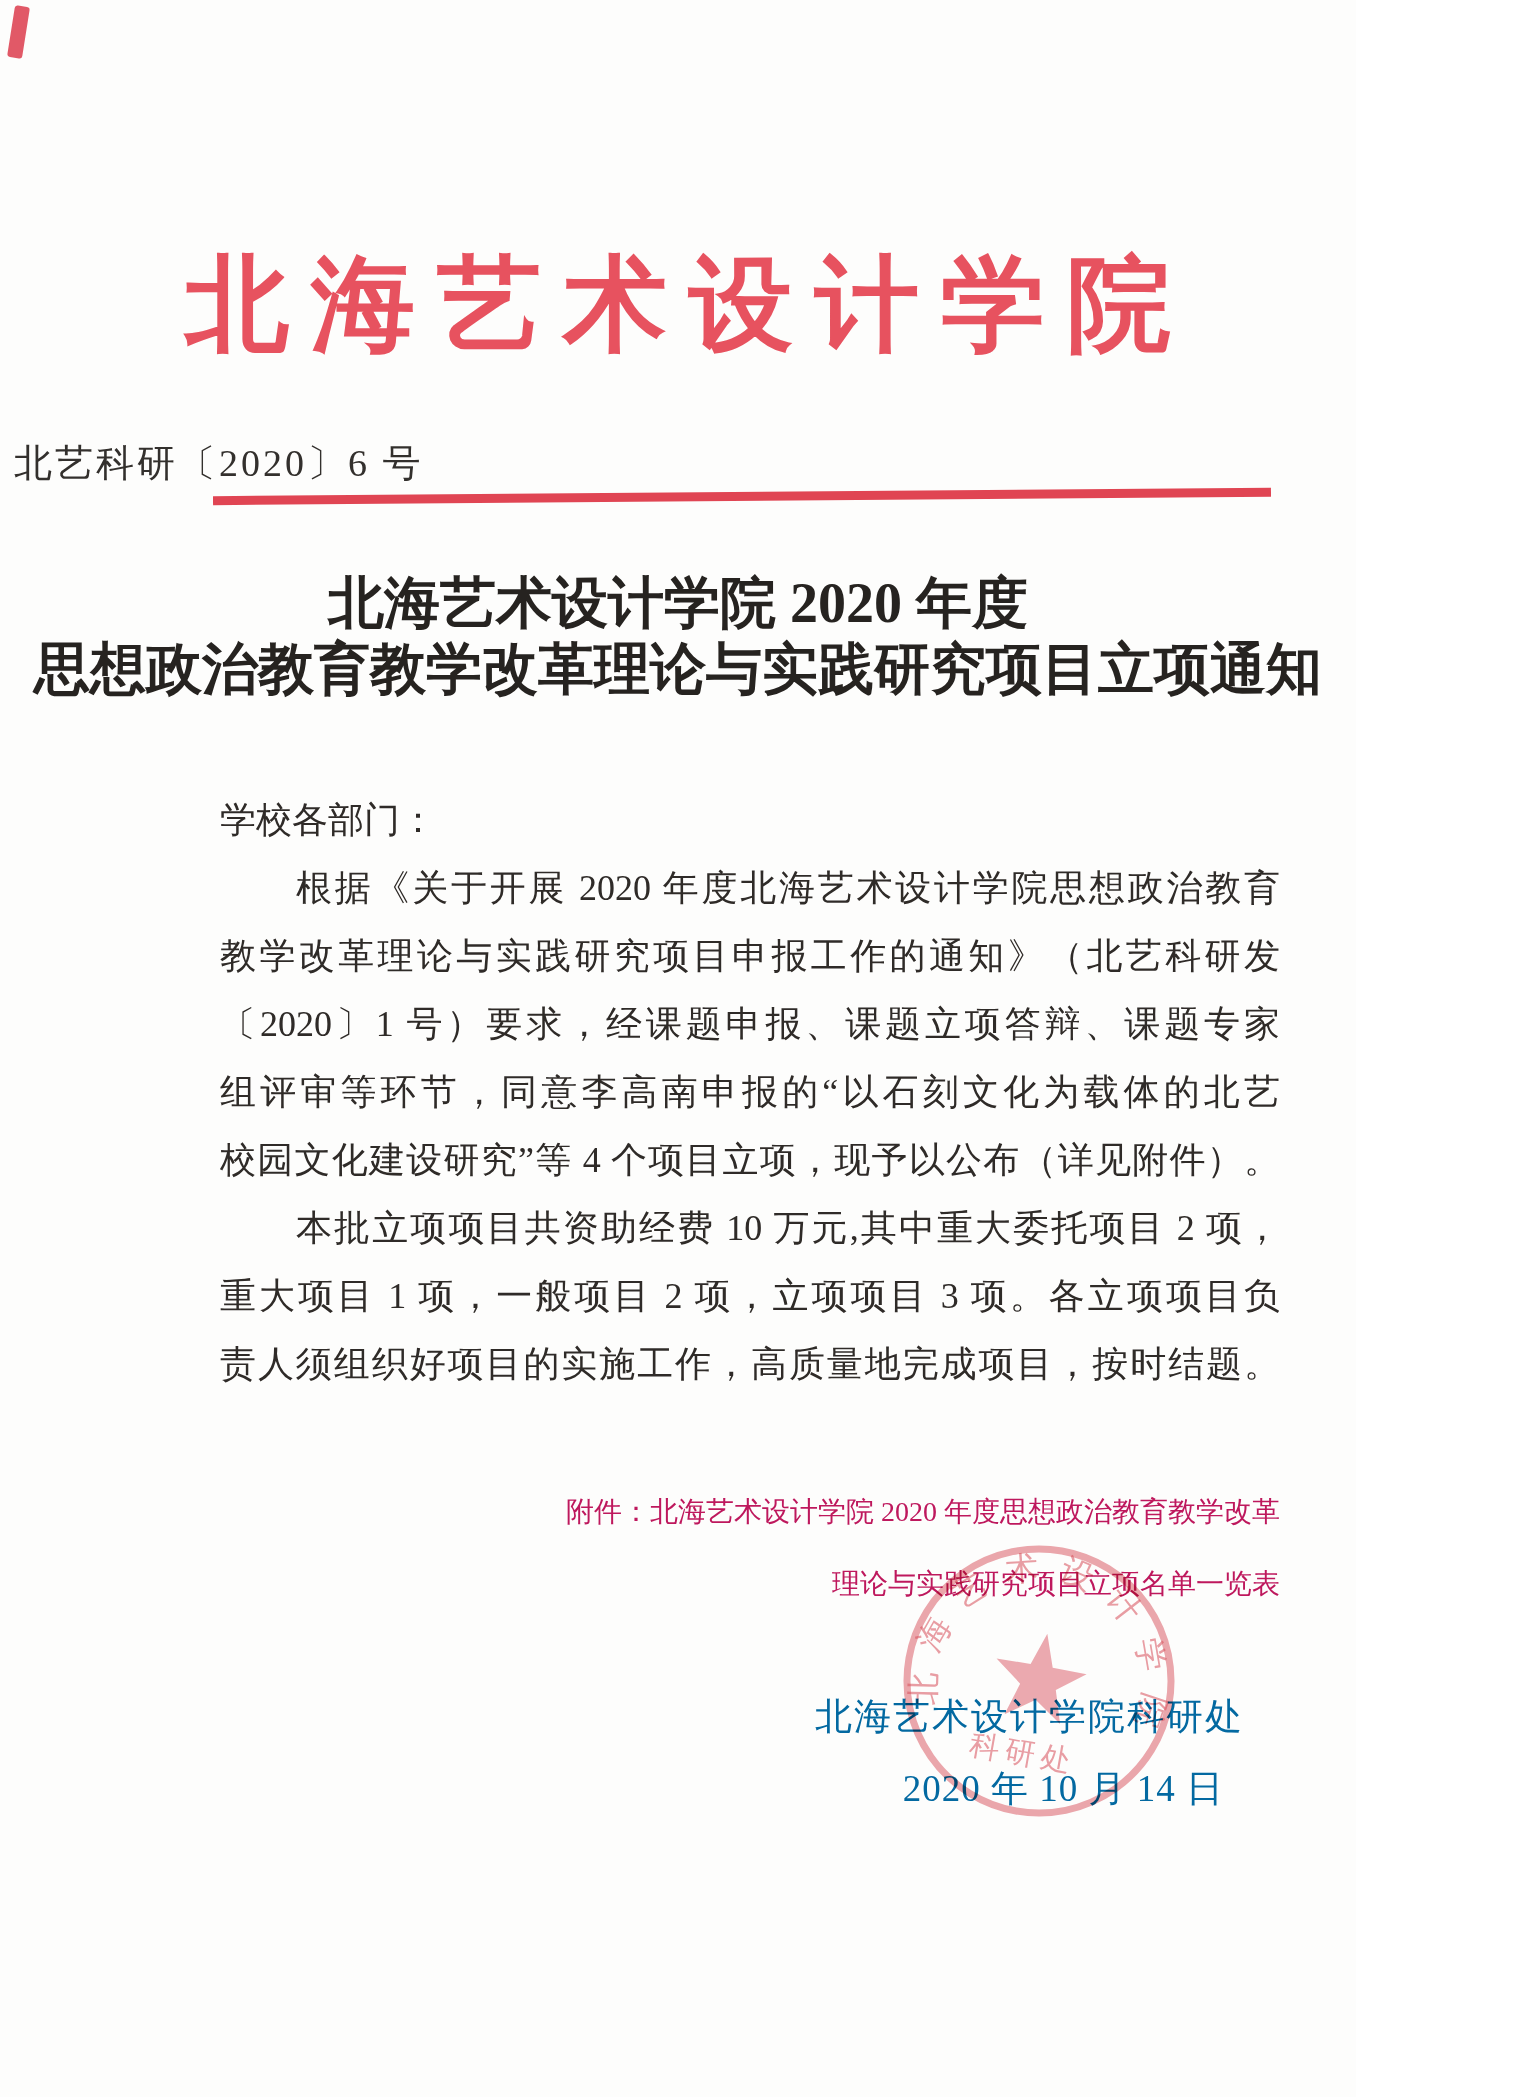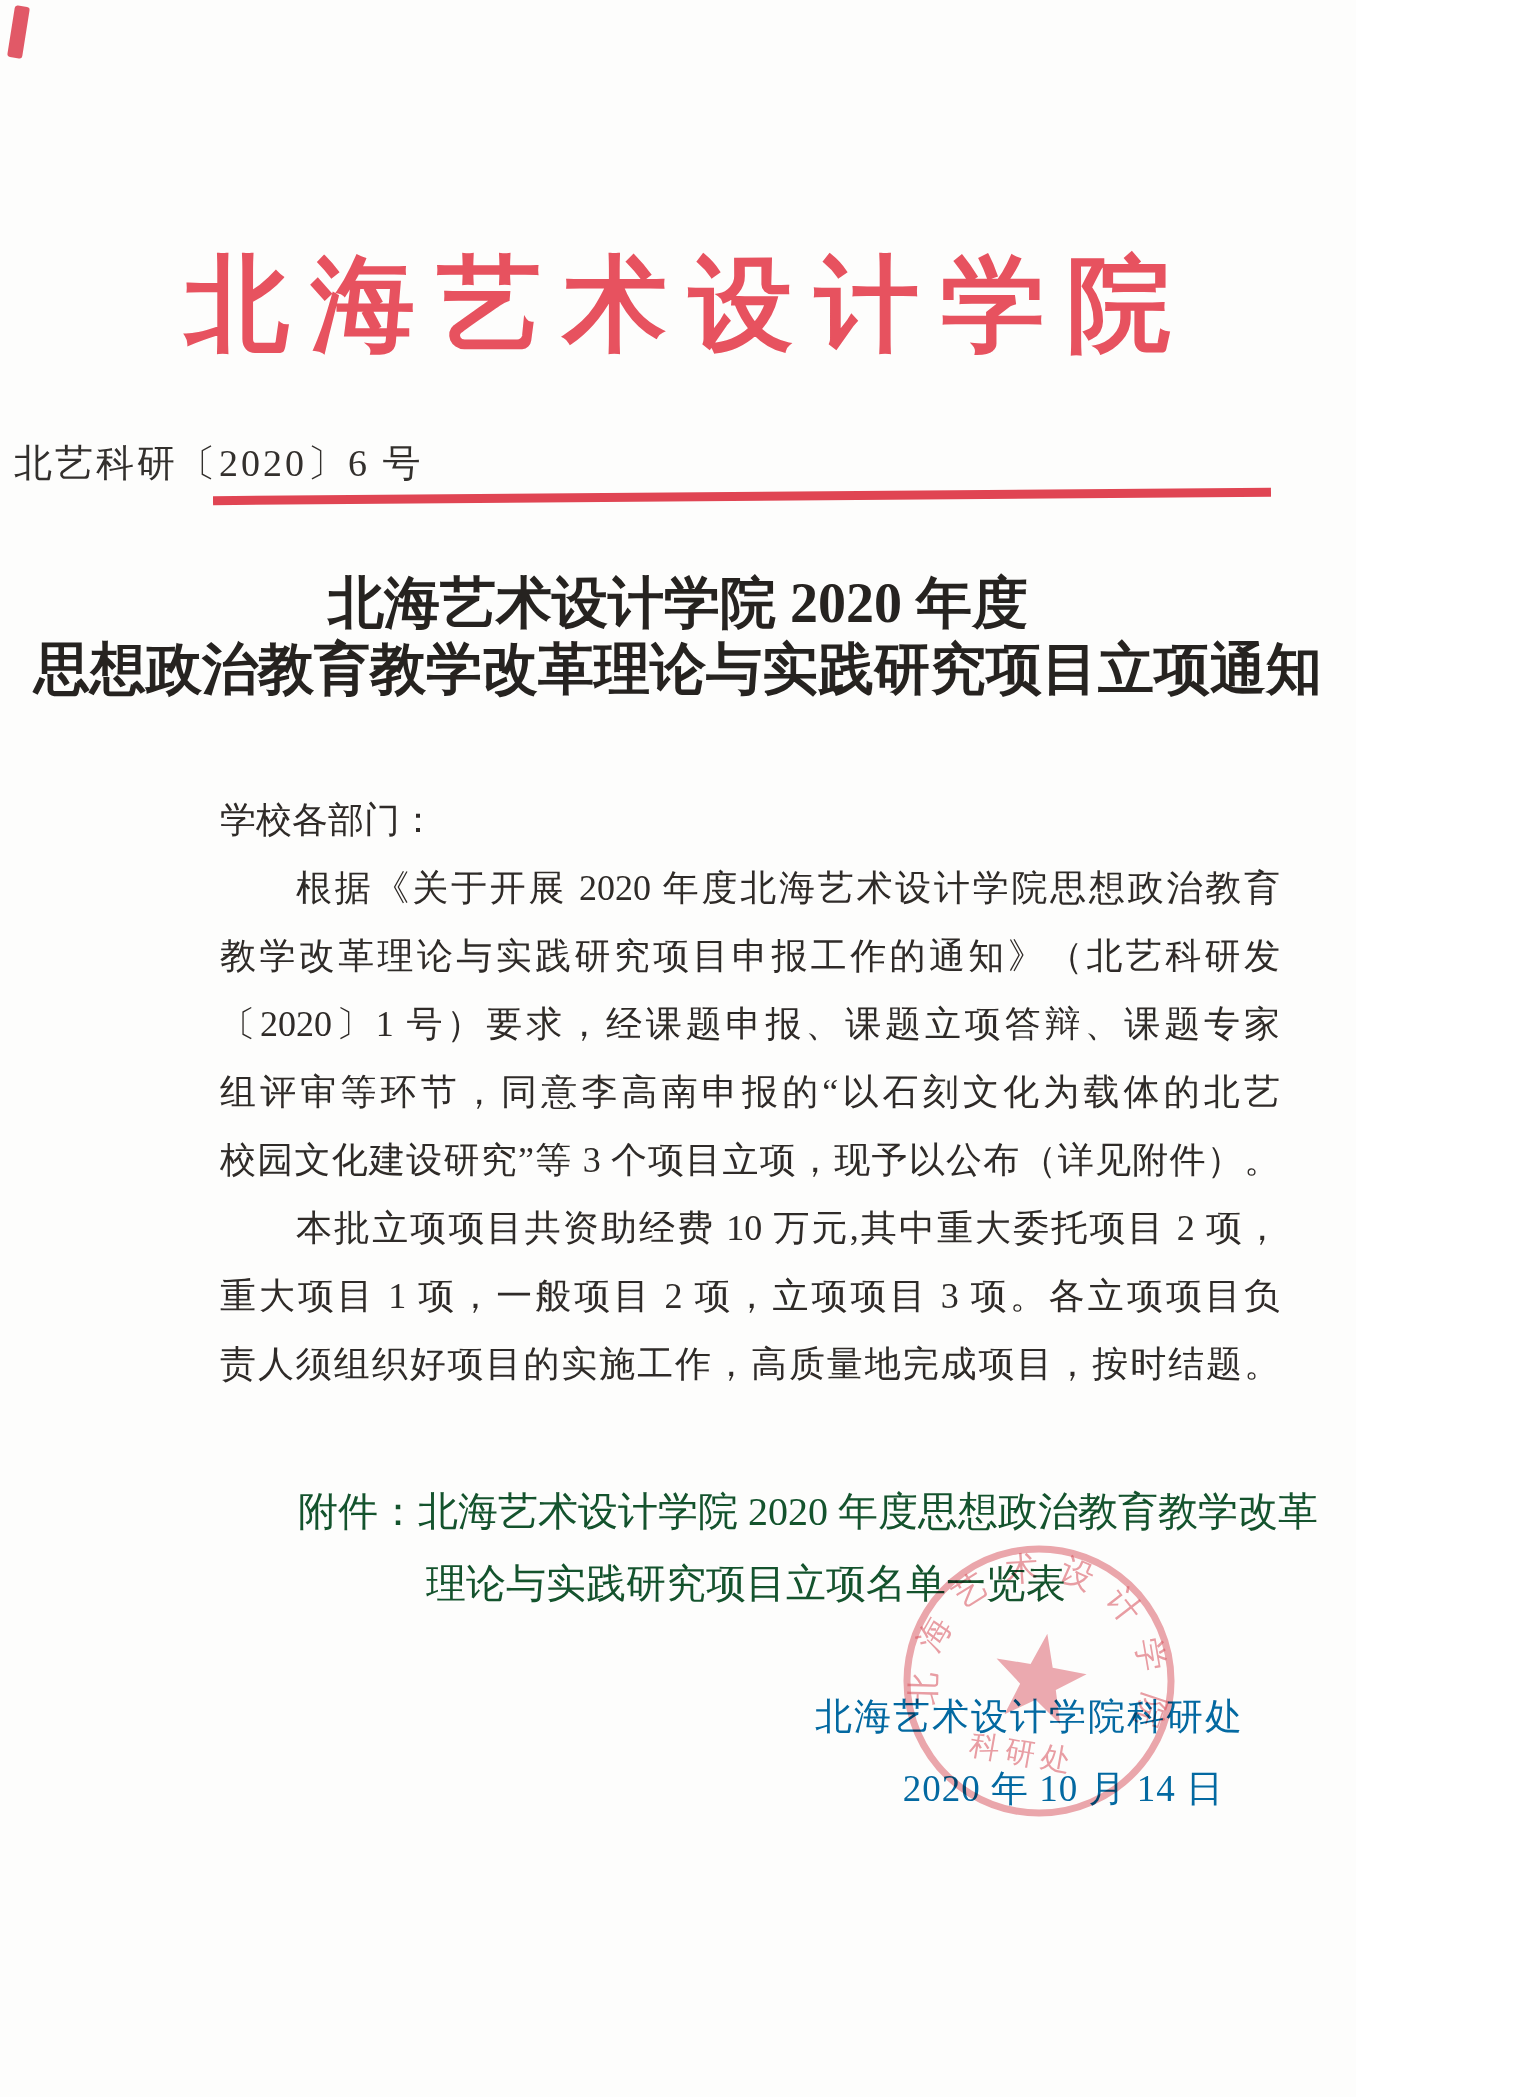--- a/index.html
+++ b/index.html
@@ -82,23 +82,24 @@
   .doc-line.indent { padding-left: 76px; }
   .doc-line.natural {
     text-align: left;
     text-align-last: left;
   }
 
   .attachment-block {
     position: absolute;
     left: 220px; top: 1476px;
     width: 1060px;
-    font-size: 40px;
+    font-size: 28px;
     line-height: 72px;
-    color: #14532d;
+    color: #be185d;
+    text-align: right;
   }
   .attachment-line1 { padding-left: 78px; white-space: nowrap; }
   .attachment-line2 { padding-left: 206px; white-space: nowrap; }
 
   .signoff-block {
     position: absolute;
     left: 220px; top: 1692px;
     width: 1060px;
     text-align: right;
     color: #0369a1;
@@ -142,21 +143,21 @@
     <div>北海艺术设计学院 2020 年度</div>
     <div>思想政治教育教学改革理论与实践研究项目立项通知</div>
   </div>
 
   <div class="body-block">
     <div class="doc-line natural">学校各部门：</div>
     <div class="doc-line indent">根据《关于开展 2020 年度北海艺术设计学院思想政治教育</div>
     <div class="doc-line">教学改革理论与实践研究项目申报工作的通知》（北艺科研发</div>
     <div class="doc-line">〔2020〕1 号）要求，经课题申报、课题立项答辩、课题专家</div>
     <div class="doc-line">组评审等环节，同意李高南申报的“以石刻文化为载体的北艺</div>
-    <div class="doc-line">校园文化建设研究”等 3 个项目立项，现予以公布（详见附件）。</div>
+    <div class="doc-line">校园文化建设研究”等 4 个项目立项，现予以公布（详见附件）。</div>
     <div class="doc-line indent">本批立项项目共资助经费 10 万元,其中重大委托项目 2 项，</div>
     <div class="doc-line">重大项目 1 项，一般项目 2 项，立项项目 3 项。各立项项目负</div>
     <div class="doc-line">责人须组织好项目的实施工作，高质量地完成项目，按时结题。</div>
   </div>
 
   <div class="attachment-block">
     <div class="attachment-line1">附件：北海艺术设计学院 2020 年度思想政治教育教学改革</div>
     <div class="attachment-line2">理论与实践研究项目立项名单一览表</div>
   </div>
 

